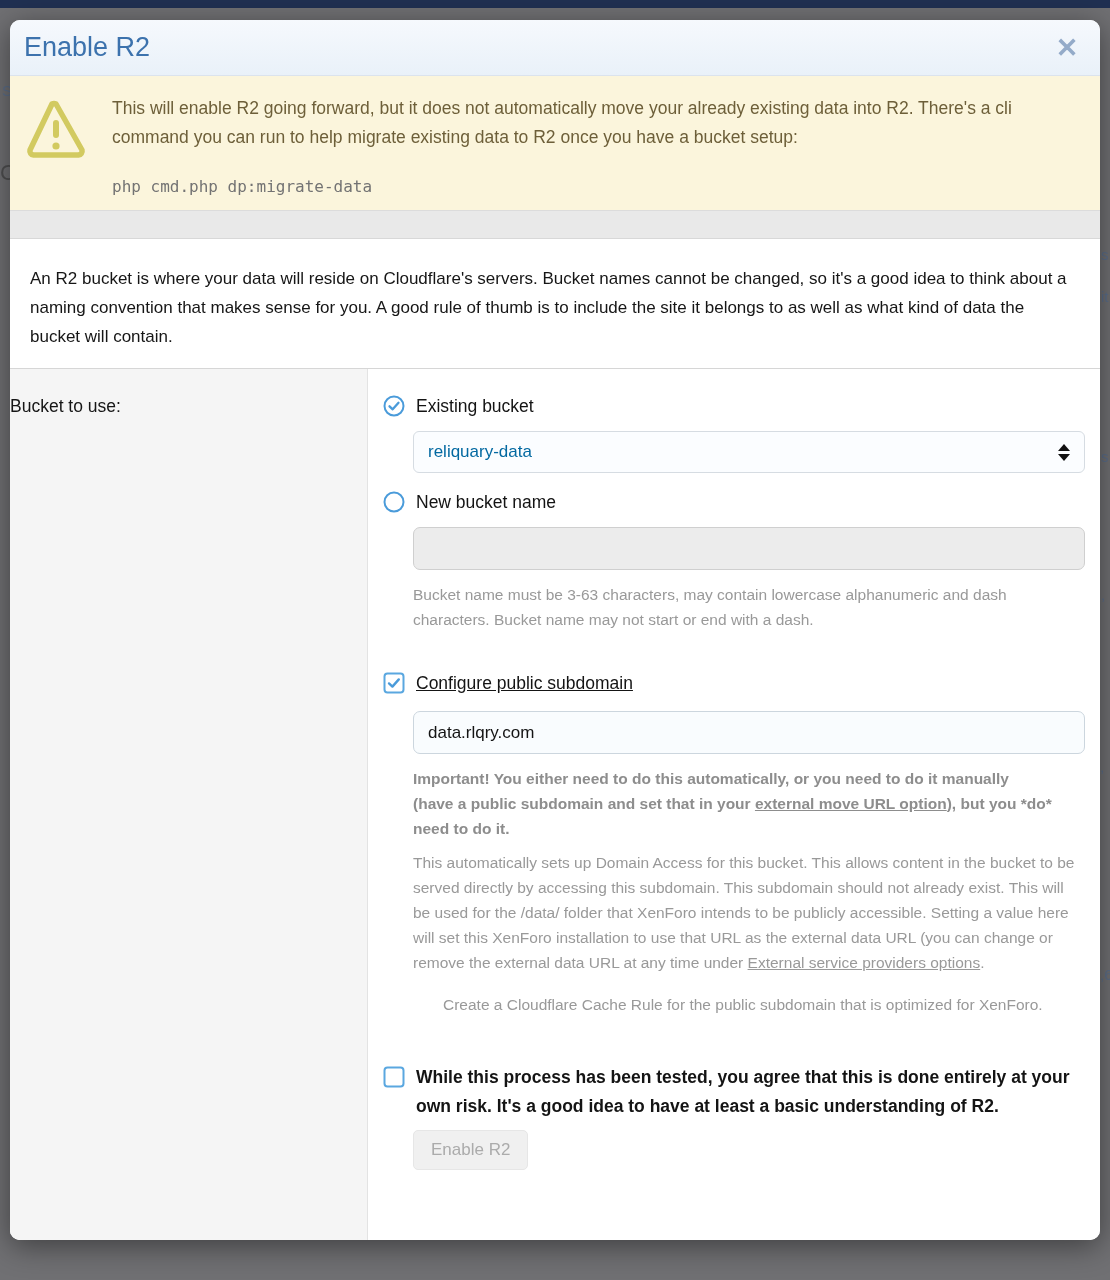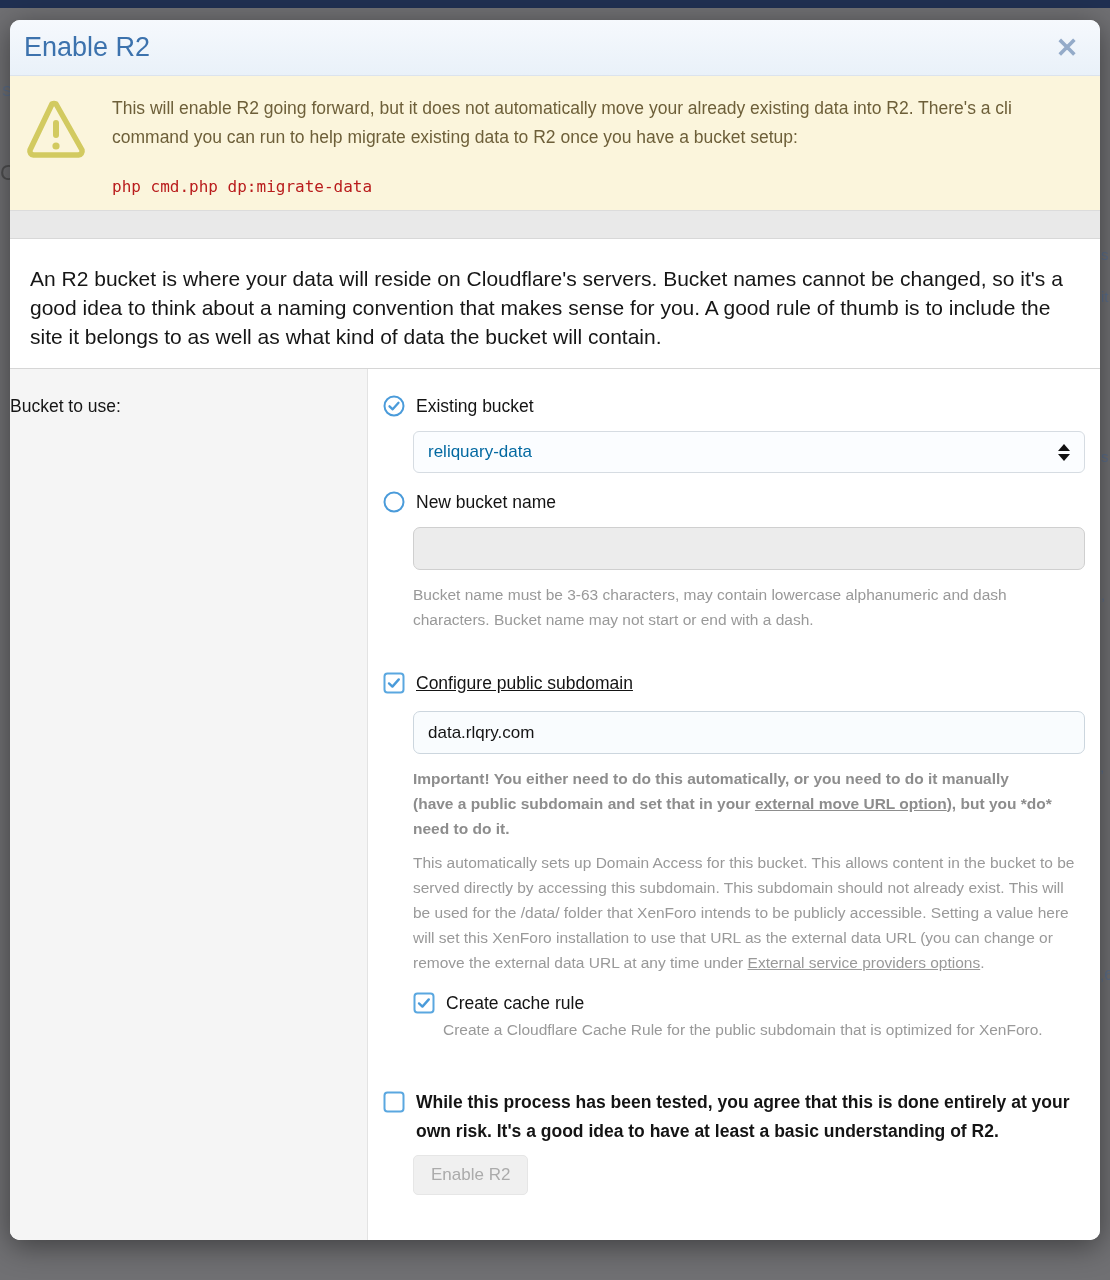--- a/index.html
+++ b/index.html
@@ -44,32 +44,32 @@
     background: #fbf5dc;
     padding: 18px 16px 14px 14px;
     display: flex; align-items: flex-start;
   }
   .warning-icon { flex: 0 0 64px; margin-top: 4px; }
   .warning-body { margin-left: 24px; }
   .warning-text {
     color: #6d5f39; font-size: 17.5px; line-height: 29px; max-width: 990px;
   }
   .warning-code {
-    margin-top: 25px; color: #b91c1c; font-size: 16px;
+    margin-top: 25px; color: #737373; font-size: 16px;
     font-family: "DejaVu Sans Mono", monospace;
   }
   .grey-strip {
     flex: 0 0 29px; background: #e9e9e9;
     border-top: 1px solid #dcdcdc; border-bottom: 1px solid #d8d8d8;
   }
   
   .intro {
     flex: 0 0 130px; background: #ffffff;
     padding: 25px 22px 0 20px;
-    font-size: 21px; line-height: 29px; color: #161616;
+    font-size: 17px; line-height: 29px; color: #161616;
     border-bottom: 1px solid #d6d6d6;
   }
   
   .form-area { flex: 1 1 auto; display: flex; background: #ffffff; }
   .label-col {
     flex: 0 0 358px; background: #f5f5f5; border-right: 1px solid #e3e3e3;
     padding: 27px 16px 0 0; 
   }
   .row-label { font-size: 17.5px; color: #161616; }
   .control-col { flex: 1 1 auto; padding: 26px 14px 0 15px; }
@@ -228,29 +228,20 @@
       </div>
 
       <input class="text-input subdomain indent" type="text" value="data.rlqry.com" style="">
 
       <div class="important indent"><span>Important! You either need to do this automatically, or you need to do it manually (have a public subdomain and set that in your </span><span class="inline-link">external move URL option</span><span>), but you *do* need to do it.</span></div>
 
       <div class="desc indent"><span>This automatically sets up Domain Access for this bucket. This allows content in the bucket to be served directly by accessing this subdomain. This subdomain should not already exist. This will be used for the /data/ folder that XenForo intends to be publicly accessible. Setting a value here will set this XenForo installation to use that URL as the external data URL (you can change or remove the external data URL at any time under </span><span class="inline-link">External service providers options</span><span>.</span></div>
 
       
       <div class="cache-rule indent">
-        <div class="choice-row">
-          <span class="icon">
-            <svg width="22" height="22" viewBox="0 0 22 22">
-              <rect x="1.5" y="1.5" width="19" height="19" rx="3" fill="#ffffff" stroke="#5aa7e0" stroke-width="2"></rect>
-              <path d="M6 11.4 L9.4 14.6 L15.8 7.4" fill="none" stroke="#4a9bda" stroke-width="2.4" stroke-linecap="round" stroke-linejoin="round"></path>
-            </svg>
-          </span>
-          <span class="choice-label">Create cache rule</span>
-        </div>
         <div class="desc cache-desc">Create a Cloudflare Cache Rule for the public subdomain that is optimized for XenForo.</div>
       </div>
 
       
       <div class="risk-block">
         <span class="icon">
           <svg width="22" height="22" viewBox="0 0 22 22">
             <rect x="1.5" y="1.5" width="19" height="19" rx="3" fill="#ffffff" stroke="#5aa7e0" stroke-width="2"></rect>
           </svg>
         </span>

